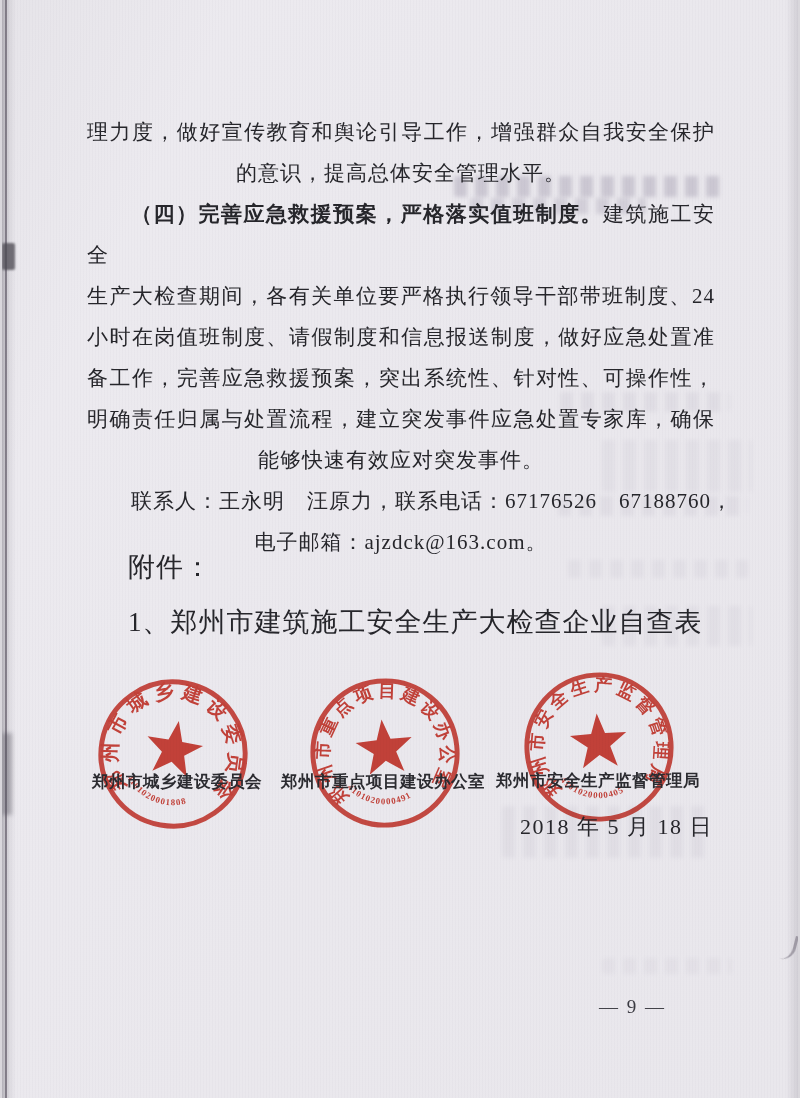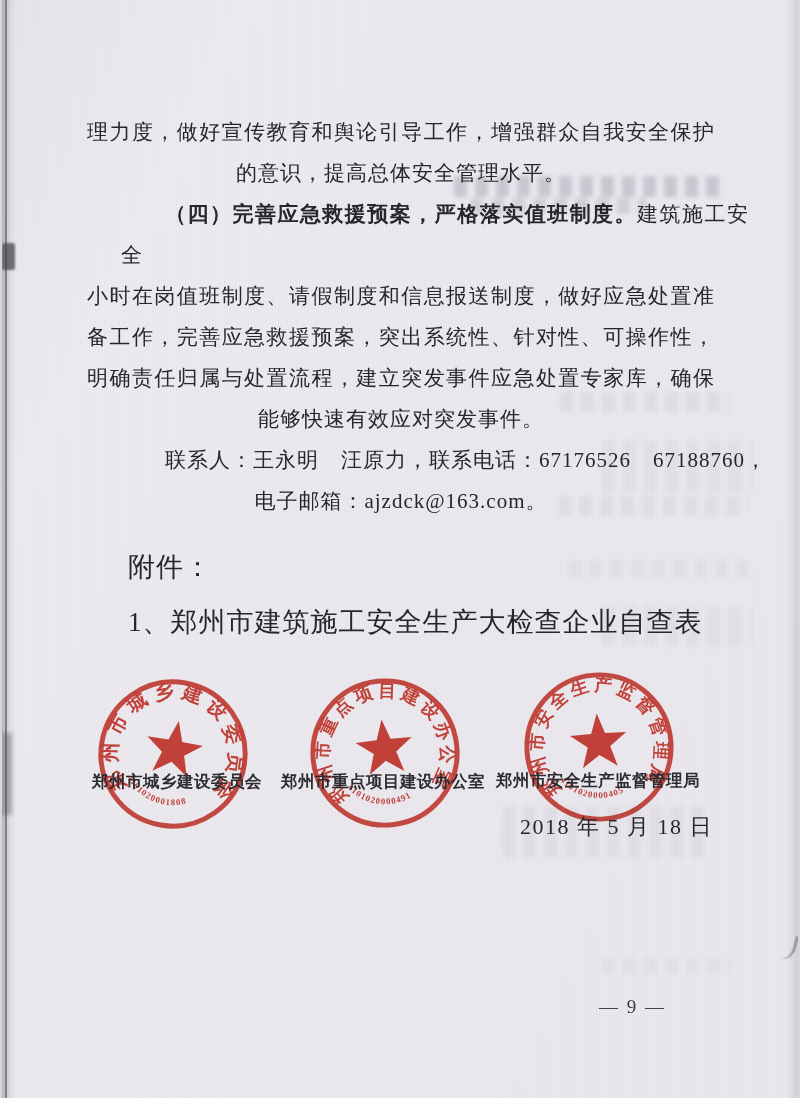--- a/index.html
+++ b/index.html
@@ -38,21 +38,21 @@
   .g4{left:556px;top:496px;width:190px;height:20px;opacity:.15;}
   .g5{left:566px;top:560px;width:180px;height:18px;opacity:.12;}
   .g6{left:600px;top:606px;width:150px;height:40px;opacity:.12;}
   .g7{left:500px;top:806px;width:210px;height:52px;opacity:.14;}
   .g8{left:600px;top:958px;width:130px;height:16px;opacity:.10;}
 
   
   .body-text{position:absolute;left:85px;top:112px;width:628px;font-size:21px;line-height:41px;letter-spacing:1px;}
   .line{width:628px;white-space:nowrap;text-align:center;}
   .jf{white-space:normal;text-align:justify;text-align-last:justify;}
-  .indent{text-indent:44px;margin-left:34px;}
+  .indent{text-indent:44px;}
   .b{font-weight:bold;}
 
   
   .attachments{position:absolute;left:126px;top:548px;font-size:27px;line-height:39px;letter-spacing:1px;}
   .attachments .att-item{margin-top:16px;}
   .attachments .att-label{margin-bottom:2px;}
 
   
   .seal{position:absolute;width:158px;height:158px;mix-blend-mode:multiply;opacity:.92;}
   .seal-1{left:92px;top:675px;transform:rotate(10deg);}
@@ -90,20 +90,21 @@
   <div class="ghost g4"></div>
   <div class="ghost g5"></div>
   <div class="ghost g6"></div>
   <div class="ghost g7"></div>
   <div class="ghost g8"></div>
 
   <div class="body-text">
     <div class="line jf"><span>理力度，做好宣传教育和舆论引导工作，增强群众自我安全保护</span></div>
     <div class="line"><span>的意识，提高总体安全管理水平。</span></div>
     <div class="line jf indent"><span class="b">（四）完善应急救援预案，严格落实值班制度。</span><span>建筑施工安全</span></div>
+    <div class="line jf"><span>生产大检查期间，各有关单位要严格执行领导干部带班制度、24</span></div>
     <div class="line jf"><span>小时在岗值班制度、请假制度和信息报送制度，做好应急处置准</span></div>
     <div class="line jf"><span>备工作，完善应急救援预案，突出系统性、针对性、可操作性，</span></div>
     <div class="line jf"><span>明确责任归属与处置流程，建立突发事件应急处置专家库，确保</span></div>
     <div class="line"><span>能够快速有效应对突发事件。</span></div>
     <div class="line indent"><span>联系人：王永明　汪原力，联系电话：67176526　67188760，</span></div>
     <div class="line"><span>电子邮箱：ajzdck@163.com。</span></div>
   </div>
 
   <div class="attachments">
     <div class="att-label">附件：</div>

